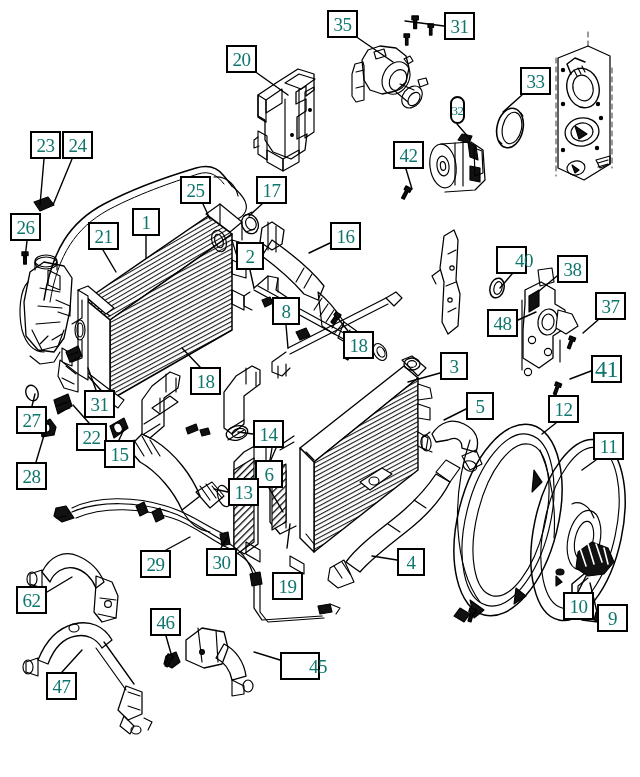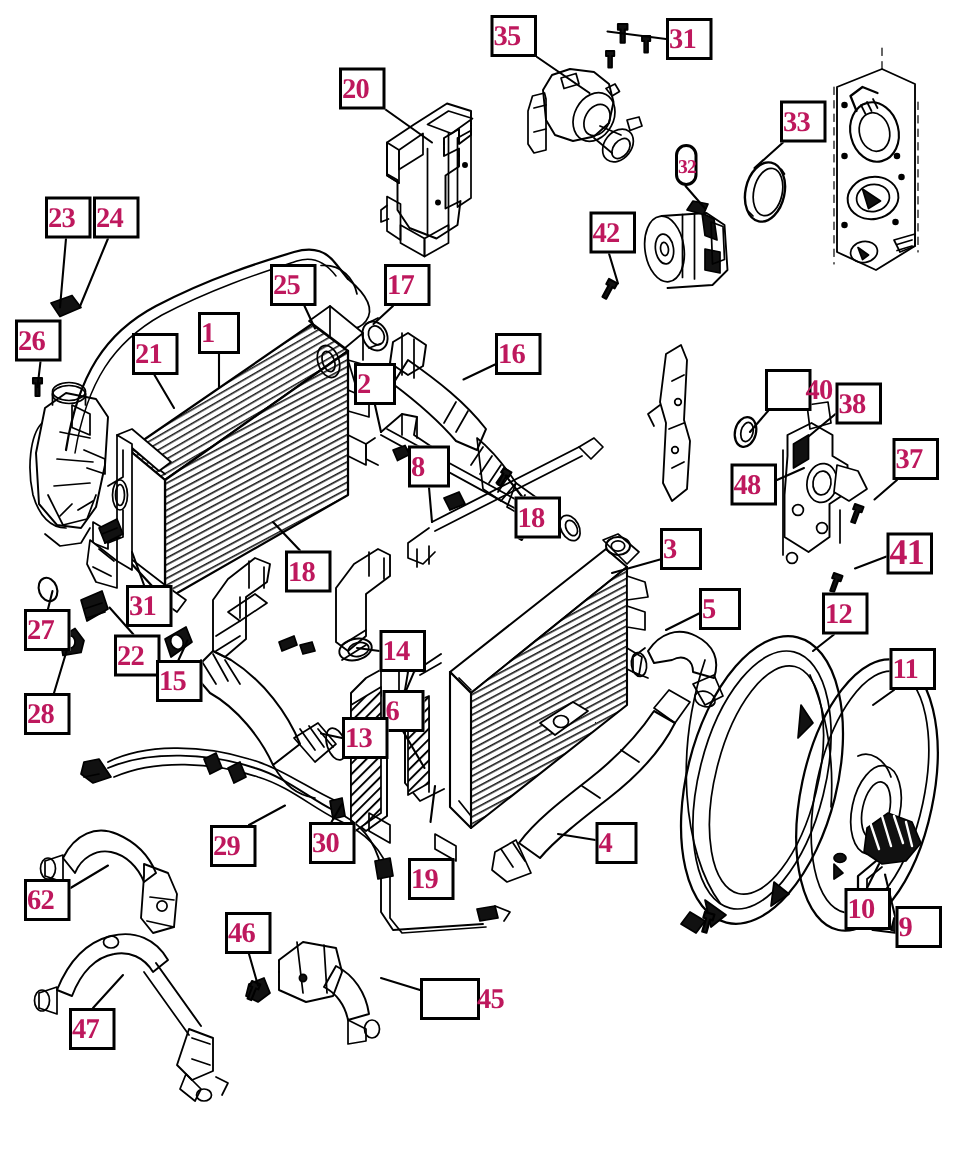--- a/index.html
+++ b/index.html
@@ -10,25 +10,26 @@
     background:#ffffff;
     font-family:"Liberation Serif", serif;
     overflow:hidden;
   }
   #art{position:absolute;left:0;top:0;width:640px;height:777px;}
   .callout{
     position:absolute;
     box-sizing:border-box;
     background:#ffffff;
     border:2.5px solid #000000;
-    color:#be185d;
+    color:#0f766e;
     font-family:"Liberation Serif", serif;
-    font-weight:bold;
+    font-weight:normal;
     display:flex;
     align-items:center;
+    justify-content:center;
     line-height:1;
     letter-spacing:-0.5px;
     z-index:20;
   }
 </style>
 </head>
 <body>
 
 <div id="stage">
 
@@ -527,21 +528,21 @@
     </div>
     <div class="callout" style="left: 88px; top: 222px; width: 31px; height: 28px; font-size: 19px; border-width: 2.5px; border-color: rgb(0, 0, 0); background: rgb(255, 255, 255);">
       <span>21</span>
     </div>
     <div class="callout" style="left: 330px; top: 222px; width: 31px; height: 28px; font-size: 19px; border-width: 2.5px; border-color: rgb(0, 0, 0); background: rgb(255, 255, 255);">
       <span>16</span>
     </div>
     <div class="callout" style="left: 236px; top: 242px; width: 28px; height: 28px; font-size: 19px; border-width: 2.5px; border-color: rgb(0, 0, 0); background: rgb(255, 255, 255);">
       <span>2</span>
     </div>
-    <div class="callout" style="left: 510px; top: 246px; width: 31px; height: 28px; font-size: 19px; border-width: 2.5px; border-color: rgb(0, 0, 0); background: rgb(255, 255, 255); padding-left: 25px;">
+    <div class="callout" style="left: 496px; top: 246px; width: 31px; height: 28px; font-size: 19px; border-width: 2.5px; border-color: rgb(0, 0, 0); background: rgb(255, 255, 255); padding-left: 25px;">
       <span>40</span>
     </div>
     <div class="callout" style="left: 557px; top: 255px; width: 31px; height: 28px; font-size: 19px; border-width: 2.5px; border-color: rgb(0, 0, 0); background: rgb(255, 255, 255);">
       <span>38</span>
     </div>
     <div class="callout" style="left: 272px; top: 297px; width: 28px; height: 28px; font-size: 19px; border-width: 2.5px; border-color: rgb(0, 0, 0); background: rgb(255, 255, 255);">
       <span>8</span>
     </div>
     <div class="callout" style="left: 487px; top: 309px; width: 31px; height: 28px; font-size: 19px; border-width: 2.5px; border-color: rgb(0, 0, 0); background: rgb(255, 255, 255);">
       <span>48</span>

